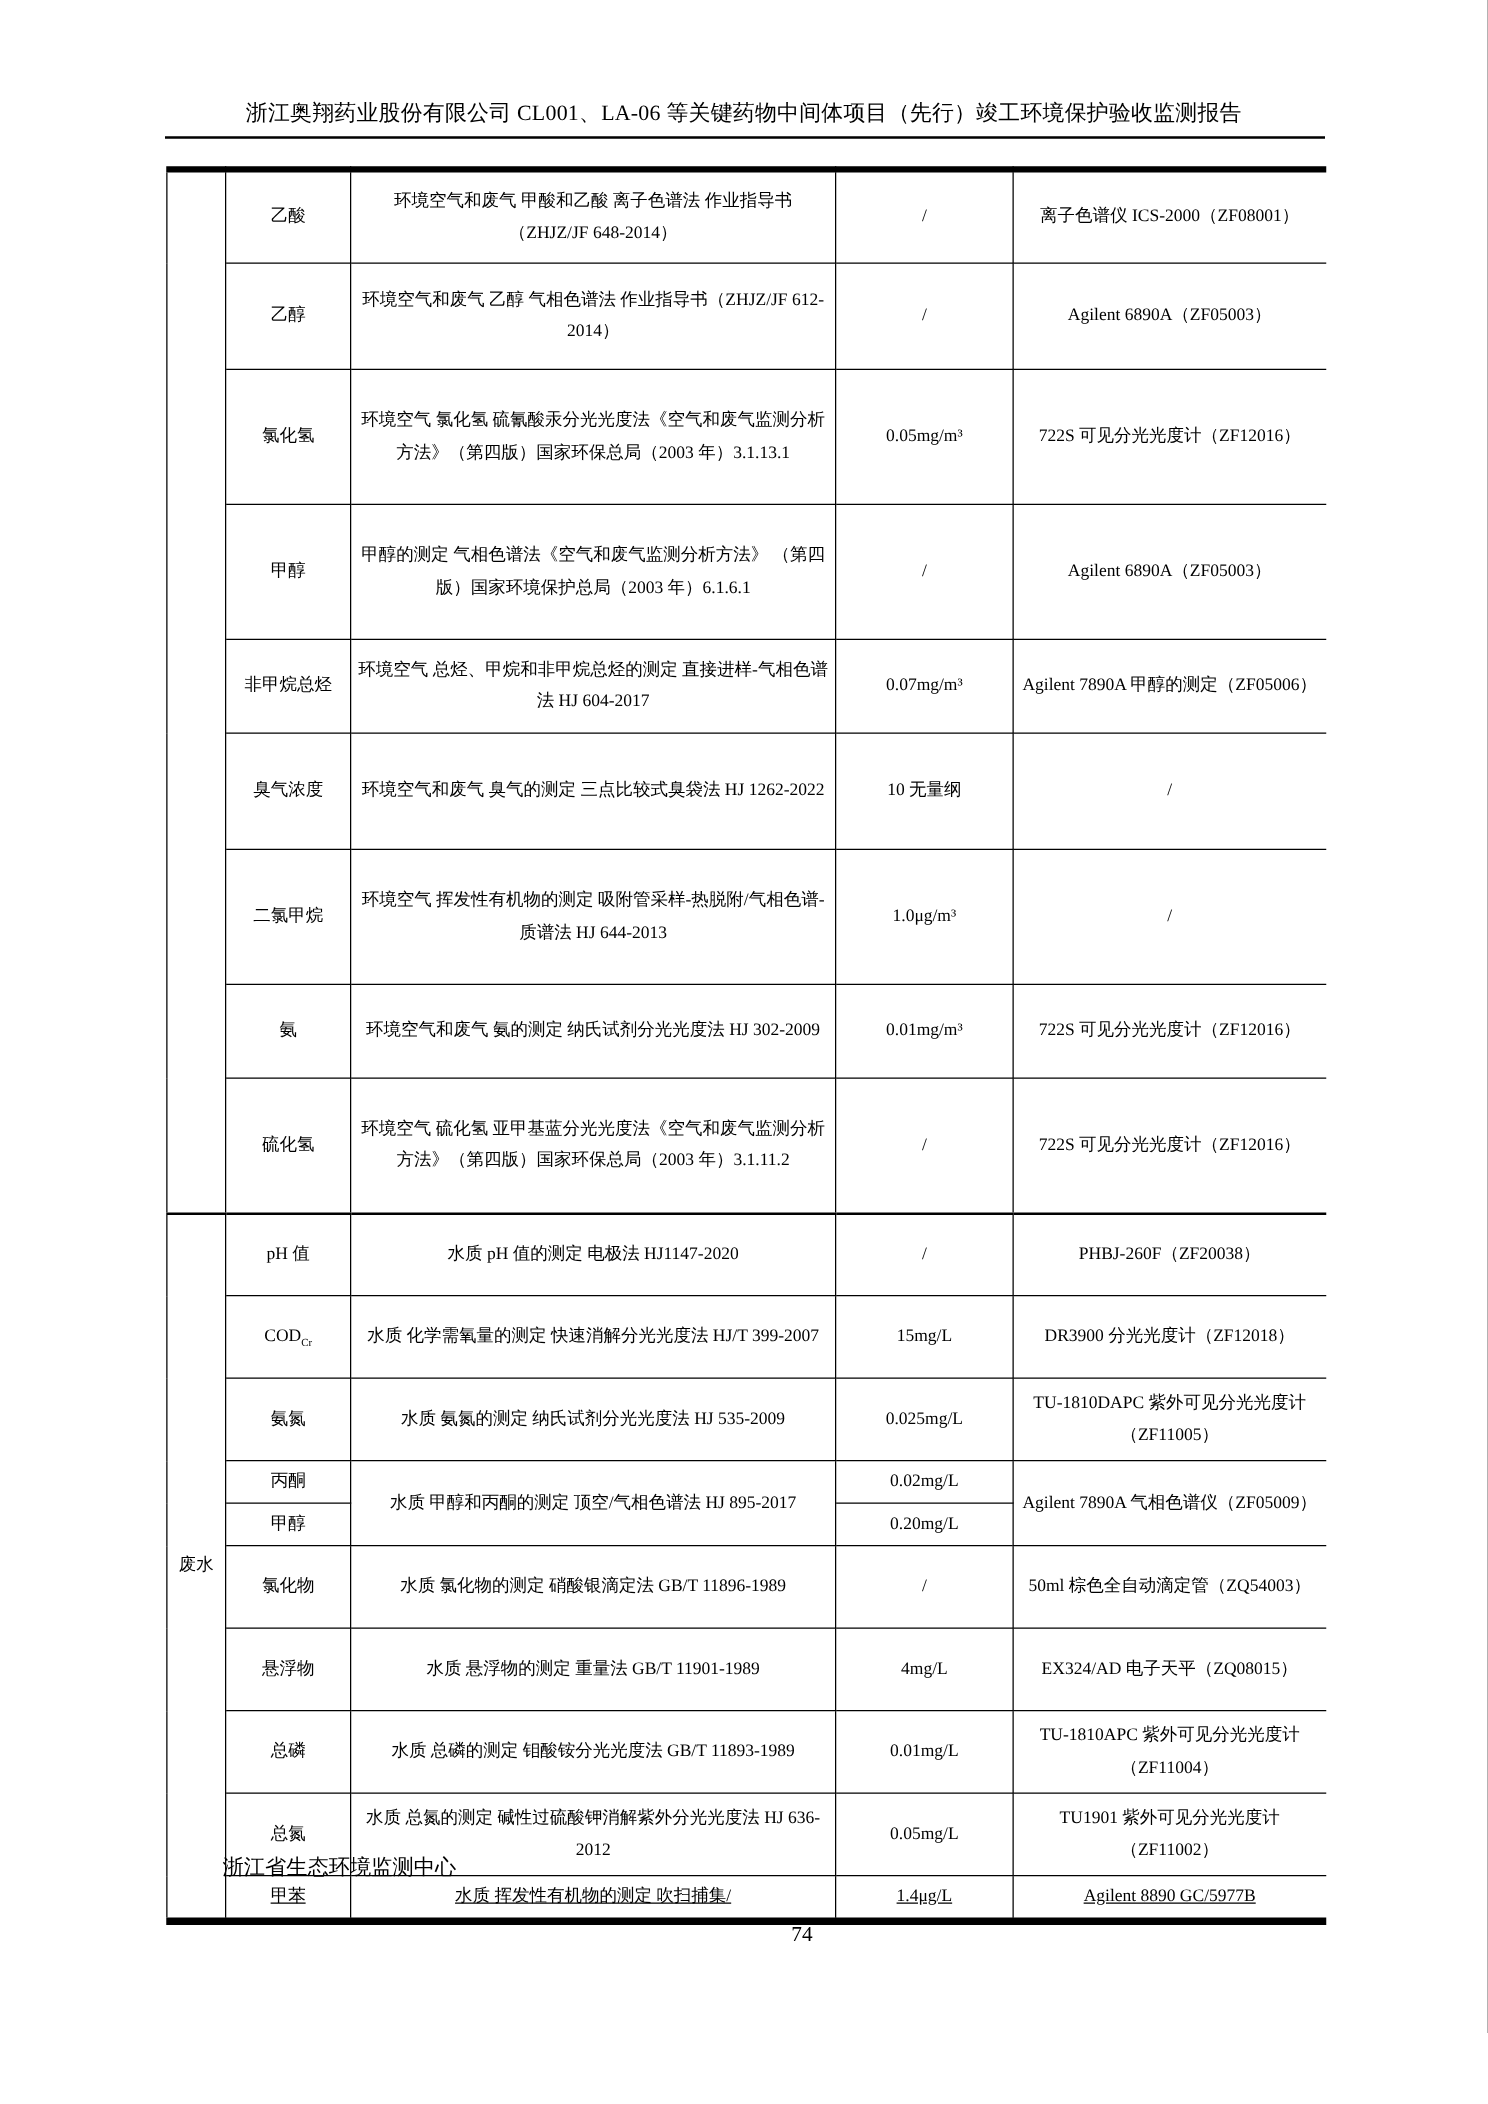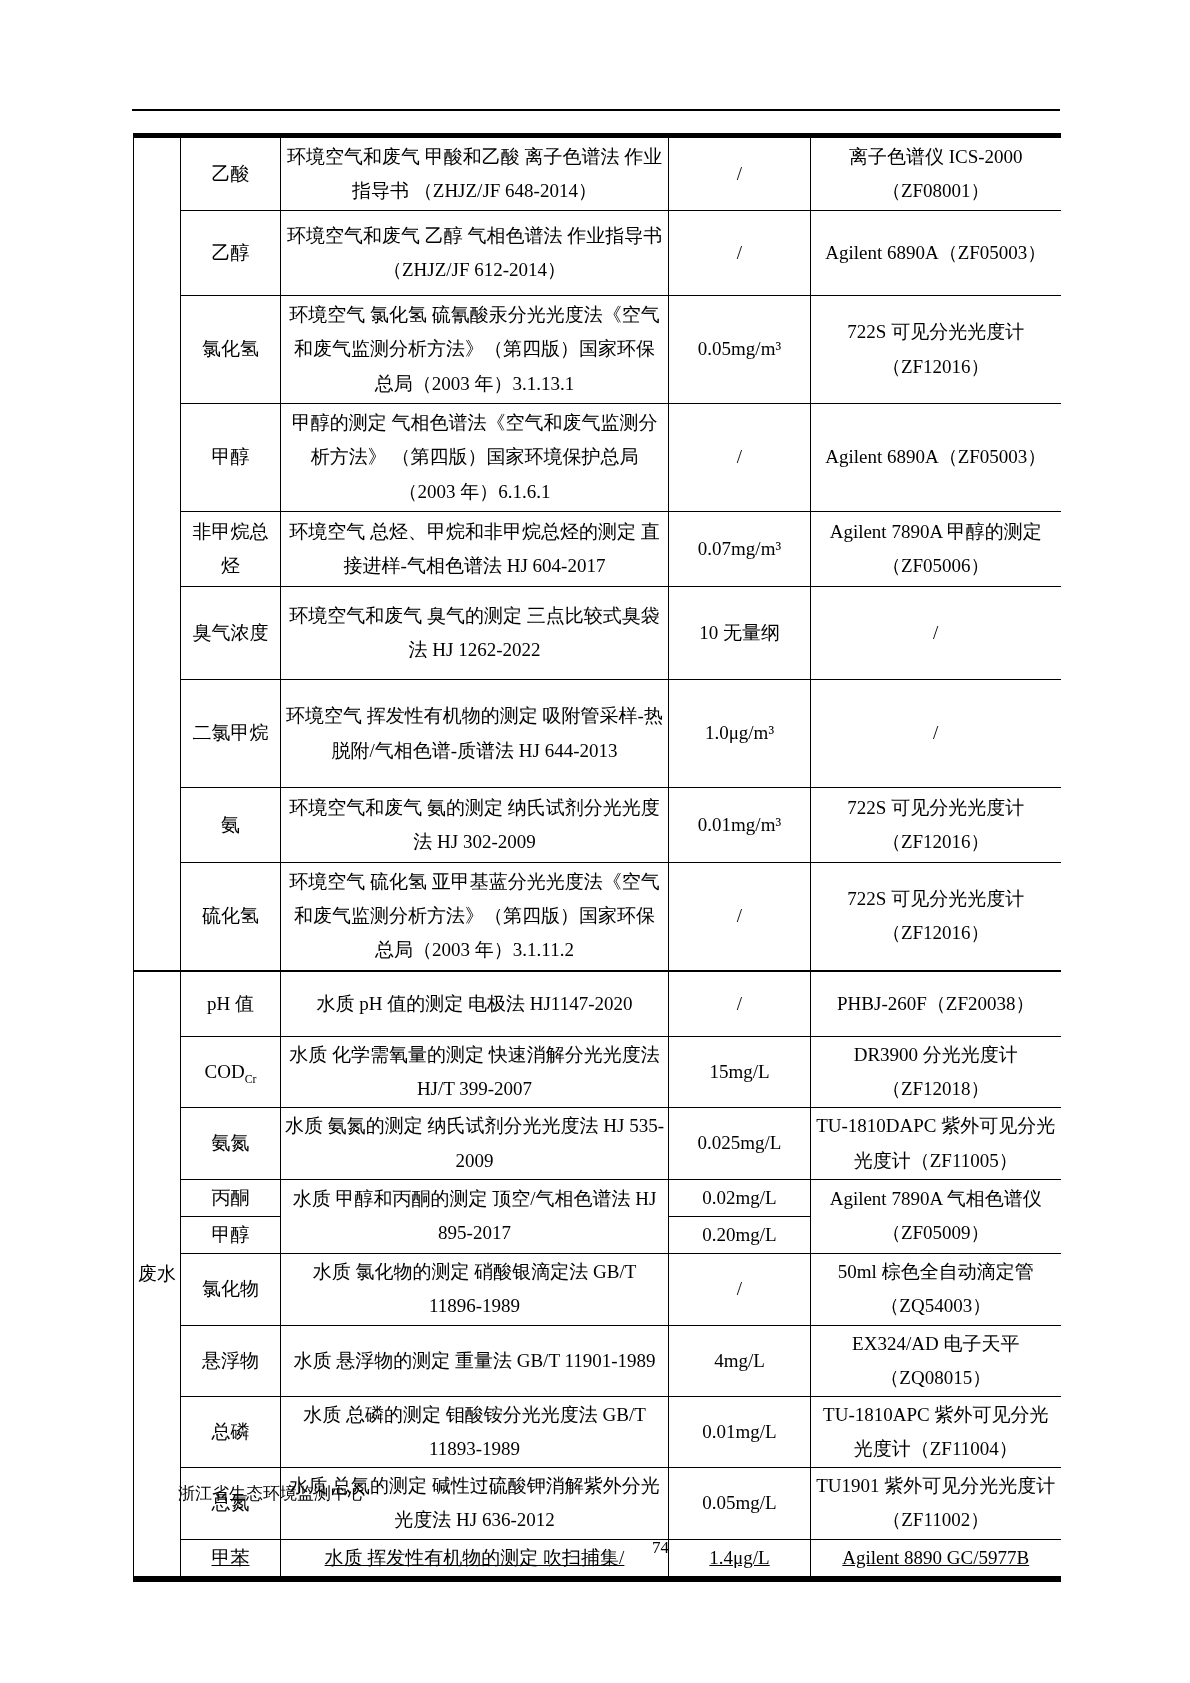--- a/index.html
+++ b/index.html
@@ -31,21 +31,21 @@
     left:133px;top:133px;
     width:927px;
   }
   table.methods{
     width:927px;
     table-layout:fixed;
     border-collapse:collapse;
     border-top:5px solid #000;
     border-bottom:6px solid #000;
     border-left:1px solid #000;
-    font-size:19px;
+    font-size:14px;
   }
   table.methods td{
     border:1px solid #000;
     vertical-align:middle;
     text-align:center;
     line-height:1.8;
     padding:1px 4px;
     overflow:hidden;
   }
   td.col-sec{
@@ -58,29 +58,30 @@
   td.col-instr{border-right:none !important;padding:1px 6px;}
   tr.sec-start td{border-top:2px solid #000;}
   sub{font-size:0.62em;text-align:center;}
   .footer-org{
     position:absolute;
     left:178px;top:1482px;
     font-size:17px;
   }
   .footer-page{
     position:absolute;
-    left:652px;top:1538px;
+    left:633px;top:1538px;
     font-size:17px;
   }
 </style>
 </head>
 <body>
 
 <div class="page">
 
+  <div class="header-title">浙江奥翔药业股份有限公司 CL001、LA-06 等关键药物中间体项目（先行）竣工环境保护验收监测报告</div>
 
   <div class="header-rule"></div>
 
   <div class="table-wrap">
     <table class="methods">
       <colgroup>
         <col style="width:47px">
         <col style="width:100px">
         <col style="width:388px">
         <col style="width:142px">

